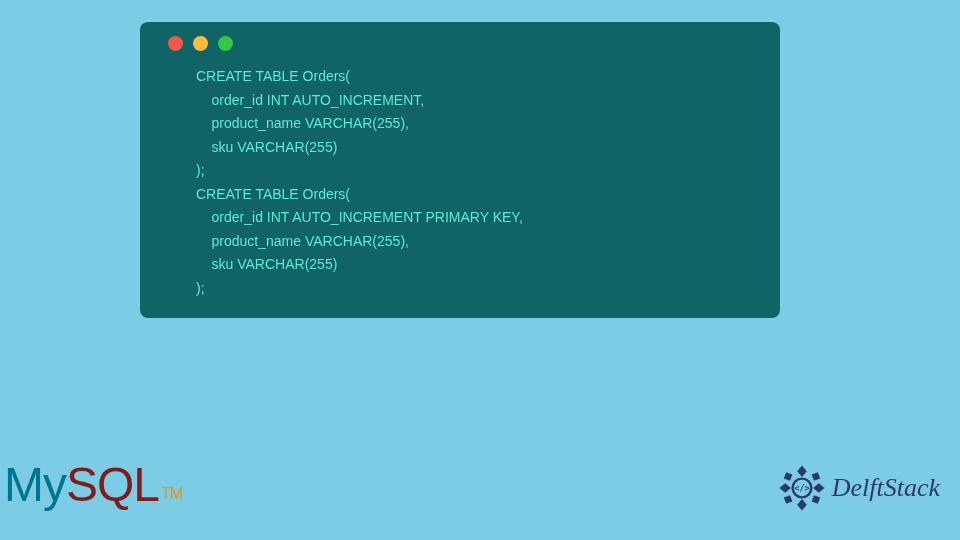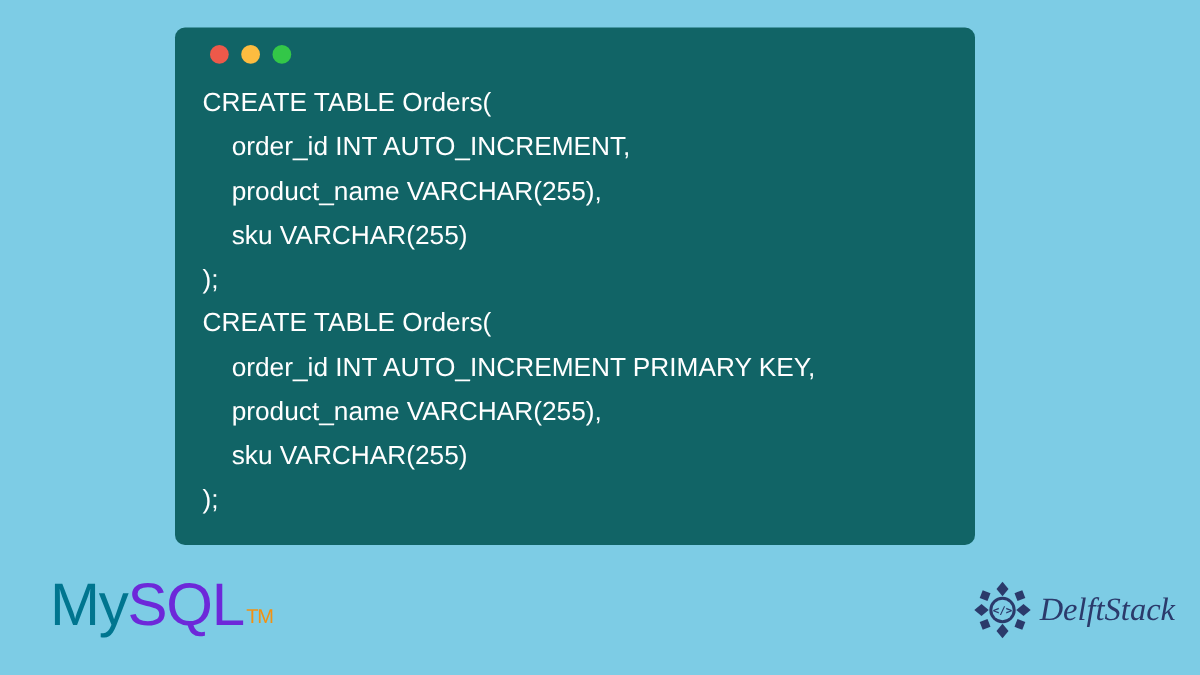--- a/index.html
+++ b/index.html
@@ -28,37 +28,38 @@
     }
     .light {
       width: 15px;
       height: 15px;
       border-radius: 50%;
     }
     .red { background: #ed594a; }
     .yellow { background: #fdbc40; }
     .green { background: #33c748; }
     .code-content {
-      color: #ffffff;
-      font-size: 21px;
+      color: #5eead4;
+      font-size: 14px;
       line-height: 1.68;
       font-family: Arial, Helvetica, sans-serif;
       white-space: pre;
+      margin-left: 34px;
     }
     .mysql-logo {
       position: absolute;
       left: 4px;
       bottom: 28px;
       font-family: Arial, Helvetica, sans-serif;
       font-size: 48px;
       font-weight: 400;
       letter-spacing: -1px;
     }
-    .mysql-my { color: #00758f; margin-left: 36px; }
-    .mysql-sql { color: #6d28d9; }
+    .mysql-my { color: #00758f; }
+    .mysql-sql { color: #7f1d1d; }
     .mysql-tm {
       color: #f29111;
       font-size: 16px;
       vertical-align: baseline;
       position: relative;
       top: -2px;
       margin-left: 2px;
     }
     .delftstack {
       position: absolute;

